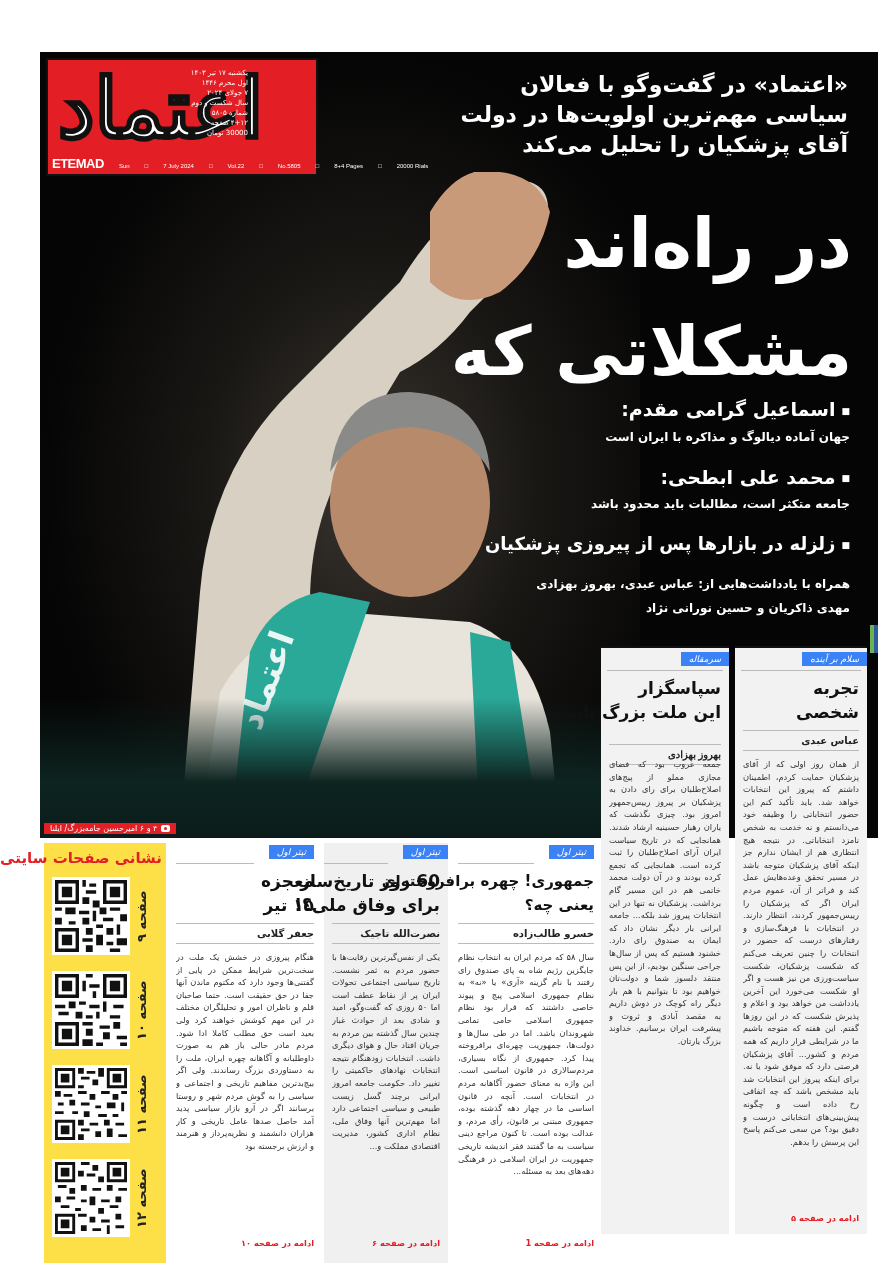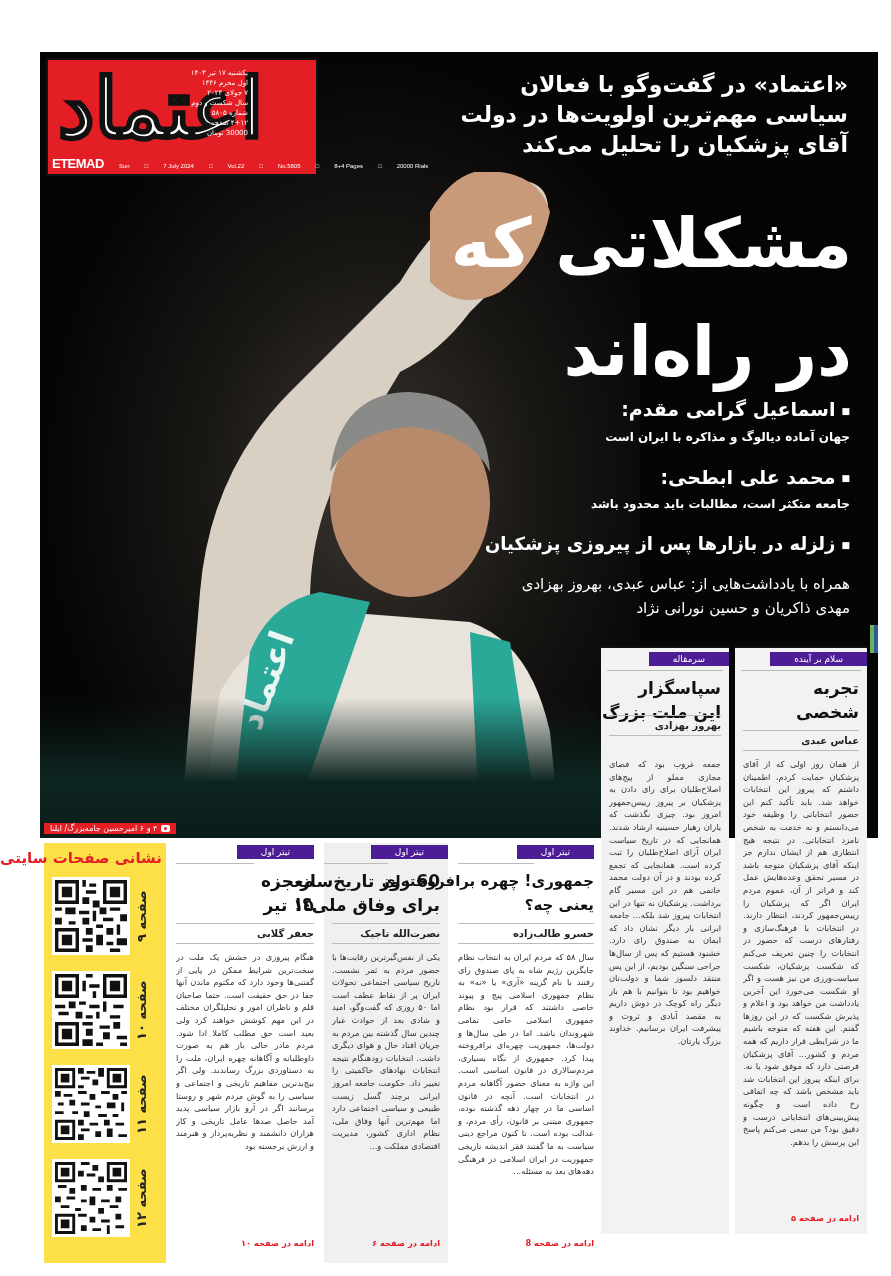--- a/index.html
+++ b/index.html
@@ -30,30 +30,30 @@
   .kicker div { white-space: nowrap; }
   .main-title { position: absolute; right: 26px; top: 138px; color: #fff; font-weight: bold; font-size: 68px; line-height: 108px; direction: rtl; text-align: right; }
   .main-title div { white-space: nowrap; }
 
   .bullets { position: absolute; right: 28px; top: 344px; width: 330px; color: #fff; direction: rtl; text-align: right; }
   .bullet { margin-bottom: 14px; }
   .bullet .who { font-size: 19px; font-weight: bold; line-height: 26px; white-space: nowrap; }
   .bullet .who::before { content: "\25A0"; font-size: 9px; margin-left: 6px; vertical-align: middle; }
   .bullet .what { font-size: 12px; font-weight: bold; line-height: 26px; white-space: nowrap; }
   .bullet.single .who { font-size: 18px; }
-  .notes { margin-top: 8px; font-size: 15px; line-height: 24px; font-weight: normal; }
+  .notes { margin-top: 8px; font-size: 12px; line-height: 24px; font-weight: bold; }
   .notes div { white-space: nowrap; }
 
   .photo-credit { position: absolute; left: 4px; bottom: 4px; background: #e31e24; color: #fff; font-size: 8px; padding: 1px 6px; direction: rtl; white-space: nowrap; display: flex; align-items: center; gap: 4px; }
   .camera-icon { display: inline-block; width: 9px; height: 7px; background: #fff; border-radius: 2px; position: relative; }
   .camera-icon::after { content: ""; position: absolute; left: 3px; top: 2px; width: 3px; height: 3px; border-radius: 50%; background: #e31e24; }
 
   
   .col-card { position: absolute; background: #f2f2f2; border-top: 2px solid #111; direction: rtl; text-align: right; }
-  .col-tag { position: absolute; top: 4px; right: 0; background: #4c1d95; color: #fff; font-size: 9px; padding: 2px 24px; white-space: nowrap; }
+  .col-tag { position: absolute; top: 4px; right: 0; background: #3b82f6; color: #fff; font-size: 9px; padding: 2px 8px; white-space: nowrap; font-style: italic; }
   .col-tag-line { position: absolute; top: 22px; left: 6px; right: 6px; border-top: 1px solid #bbb; }
   .col-title { position: absolute; right: 8px; font-weight: bold; color: #111; font-size: 17px; line-height: 24px; }
   .col-title div { white-space: nowrap; }
   .col-author { position: absolute; right: 8px; left: 8px; font-size: 10px; font-weight: bold; color: #222; padding: 4px 0; border-top: 1px solid #bbb; border-bottom: 1px solid #bbb; }
   .col-body { position: absolute; right: 8px; left: 8px; font-size: 8.3px; line-height: 12.6px; color: #333; text-align: justify; overflow: hidden; }
   .continue { color: #e31e24; font-weight: bold; margin-top: 36px; }
 
   .flag-bar { position: absolute; left: 870px; top: 625px; width: 8px; height: 28px; display: flex; }
   .flag-bar span { flex: 1; }
 
@@ -122,22 +122,22 @@
       </div>
     </div>
 
     <div class="kicker">
       <div>«اعتماد» در گفت‌وگو با فعالان</div>
       <div>سیاسی مهم‌ترین اولویت‌ها در دولت</div>
       <div>آقای پزشکیان را تحلیل می‌کند</div>
     </div>
 
     <div class="main-title">
+      <div>در راه‌اند</div>
       <div>مشکلاتی که</div>
-      <div>در راه‌اند</div>
     </div>
 
     <div class="bullets">
       <div class="bullet">
         <div class="who">اسماعیل گرامی مقدم:</div>
         <div class="what">جهان آماده دیالوگ و مذاکره با ایران است</div>
       </div>
       <div class="bullet">
         <div class="who">محمد علی ابطحی:</div>
         <div class="what">جامعه متکثر است، مطالبات باید محدود باشد</div>
@@ -174,21 +174,21 @@
     <div class="col-body" style="bottom:8px; height:14px;"><span class="continue">ادامه در صفحه ۵</span></div>
   </div>
 
   <div class="col-card" style="left:601px; top:646px; width:128px; height:588px;">
     <div class="col-tag">سرمقاله</div>
     <div class="col-tag-line"></div>
     <div class="col-title" style="top:28px;">
       <div>سپاسگزار</div>
       <div>این ملت بزرگ باشیم</div>
     </div>
-    <div class="col-author" style="top:67px;">بهروز بهزادی</div>
+    <div class="col-author" style="top:96px;font-family:Liberation Serif, serif;">بهروز بهزادی</div>
     <div class="col-body" style="top:110px; bottom:12px;">جمعه غروب بود که فضای مجازی مملو از پیچ‌های اصلاح‌طلبان برای رای دادن به پزشکیان بر پیروز رییس‌جمهور امروز بود. چیزی نگذشت که یاران رهبار حسینیه ارشاد شدند. همانجایی که در تاریخ سیاست ایران آرای اصلاح‌طلبان را ثبت کرده است. همانجایی که تجمع کرده بودند و در آن دولت محمد خاتمی هم در این مسیر گام برداشت. پزشکیان نه تنها در این انتخابات پیروز شد بلکه... جامعه ایرانی بار دیگر نشان داد که ایمان به صندوق رای دارد. خشنود هستیم که پس از سال‌ها جراحی سنگین بودیم، از این پس منتقد دلسوز شما و دولت‌تان خواهیم بود تا بتوانیم با هم بار دیگر راه کوچک در دوش داریم به مقصد آبادی و ثروت و پیشرفت ایران برسانیم. خداوند بزرگ یارتان.</div>
   </div>
 
   <div class="qr-panel">
     <div class="qr-title">نشانی صفحات سایتی</div>
     <div class="qr-row" style="top:30px;">
       <div class="qr-label">صفحه ۹</div>
       <div class="qr-code">
         <svg viewBox="0 0 21 21">
             <rect width="21" height="21" fill="#fff"></rect>
@@ -251,16 +251,16 @@
 
   <div class="bottom-col" style="left:458px; width:136px;">
     <div class="col-tag">تیتر اول</div>
     <div class="col-tag-line"></div>
     <div class="col-title" style="top:26px; right:0;">
       <div style="font-size:15px;">جمهوری! چهره برافروخته‌ای</div>
       <div style="font-size:15px;text-align:right;">یعنی چه؟</div>
     </div>
     <div class="col-author" style="top:80px; right:0; left:0;">خسرو طالب‌زاده</div>
     <div class="col-body" style="top:108px; right:0; left:0; bottom:30px;">سال ۵۸ که مردم ایران به انتخاب نظام جایگزین رژیم شاه به پای صندوق رای رفتند با نام گزینه «آری» یا «نه» به نظام جمهوری اسلامی پیچ و پیوند خاصی داشتند که قرار بود نظام جمهوری اسلامی حامی تمامی شهروندان باشد. اما در طی سال‌ها و دولت‌ها، جمهوریت چهره‌ای برافروخته پیدا کرد. جمهوری از نگاه بسیاری، مردم‌سالاری در قانون اساسی است. این واژه به معنای حضور آگاهانه مردم در انتخابات است. آنچه در قانون اساسی ما در چهار دهه گذشته بوده، جمهوری مبتنی بر قانون، رأی مردم، و عدالت بوده است. تا کنون مراجع دینی سیاست به ما گفتند فقر اندیشه تاریخی جمهوریت در ایران اسلامی در فرهنگی دهه‌های بعد به مسئله...</div>
-    <div class="col-body" style="bottom:12px; height:14px; right:0; left:0;"><span class="continue">ادامه در صفحه 8</span></div>
+    <div class="col-body" style="bottom:12px; height:14px; right:0; left:0;"><span class="continue">ادامه در صفحه 1</span></div>
   </div>
 
 </div>
 
 </body></html>

